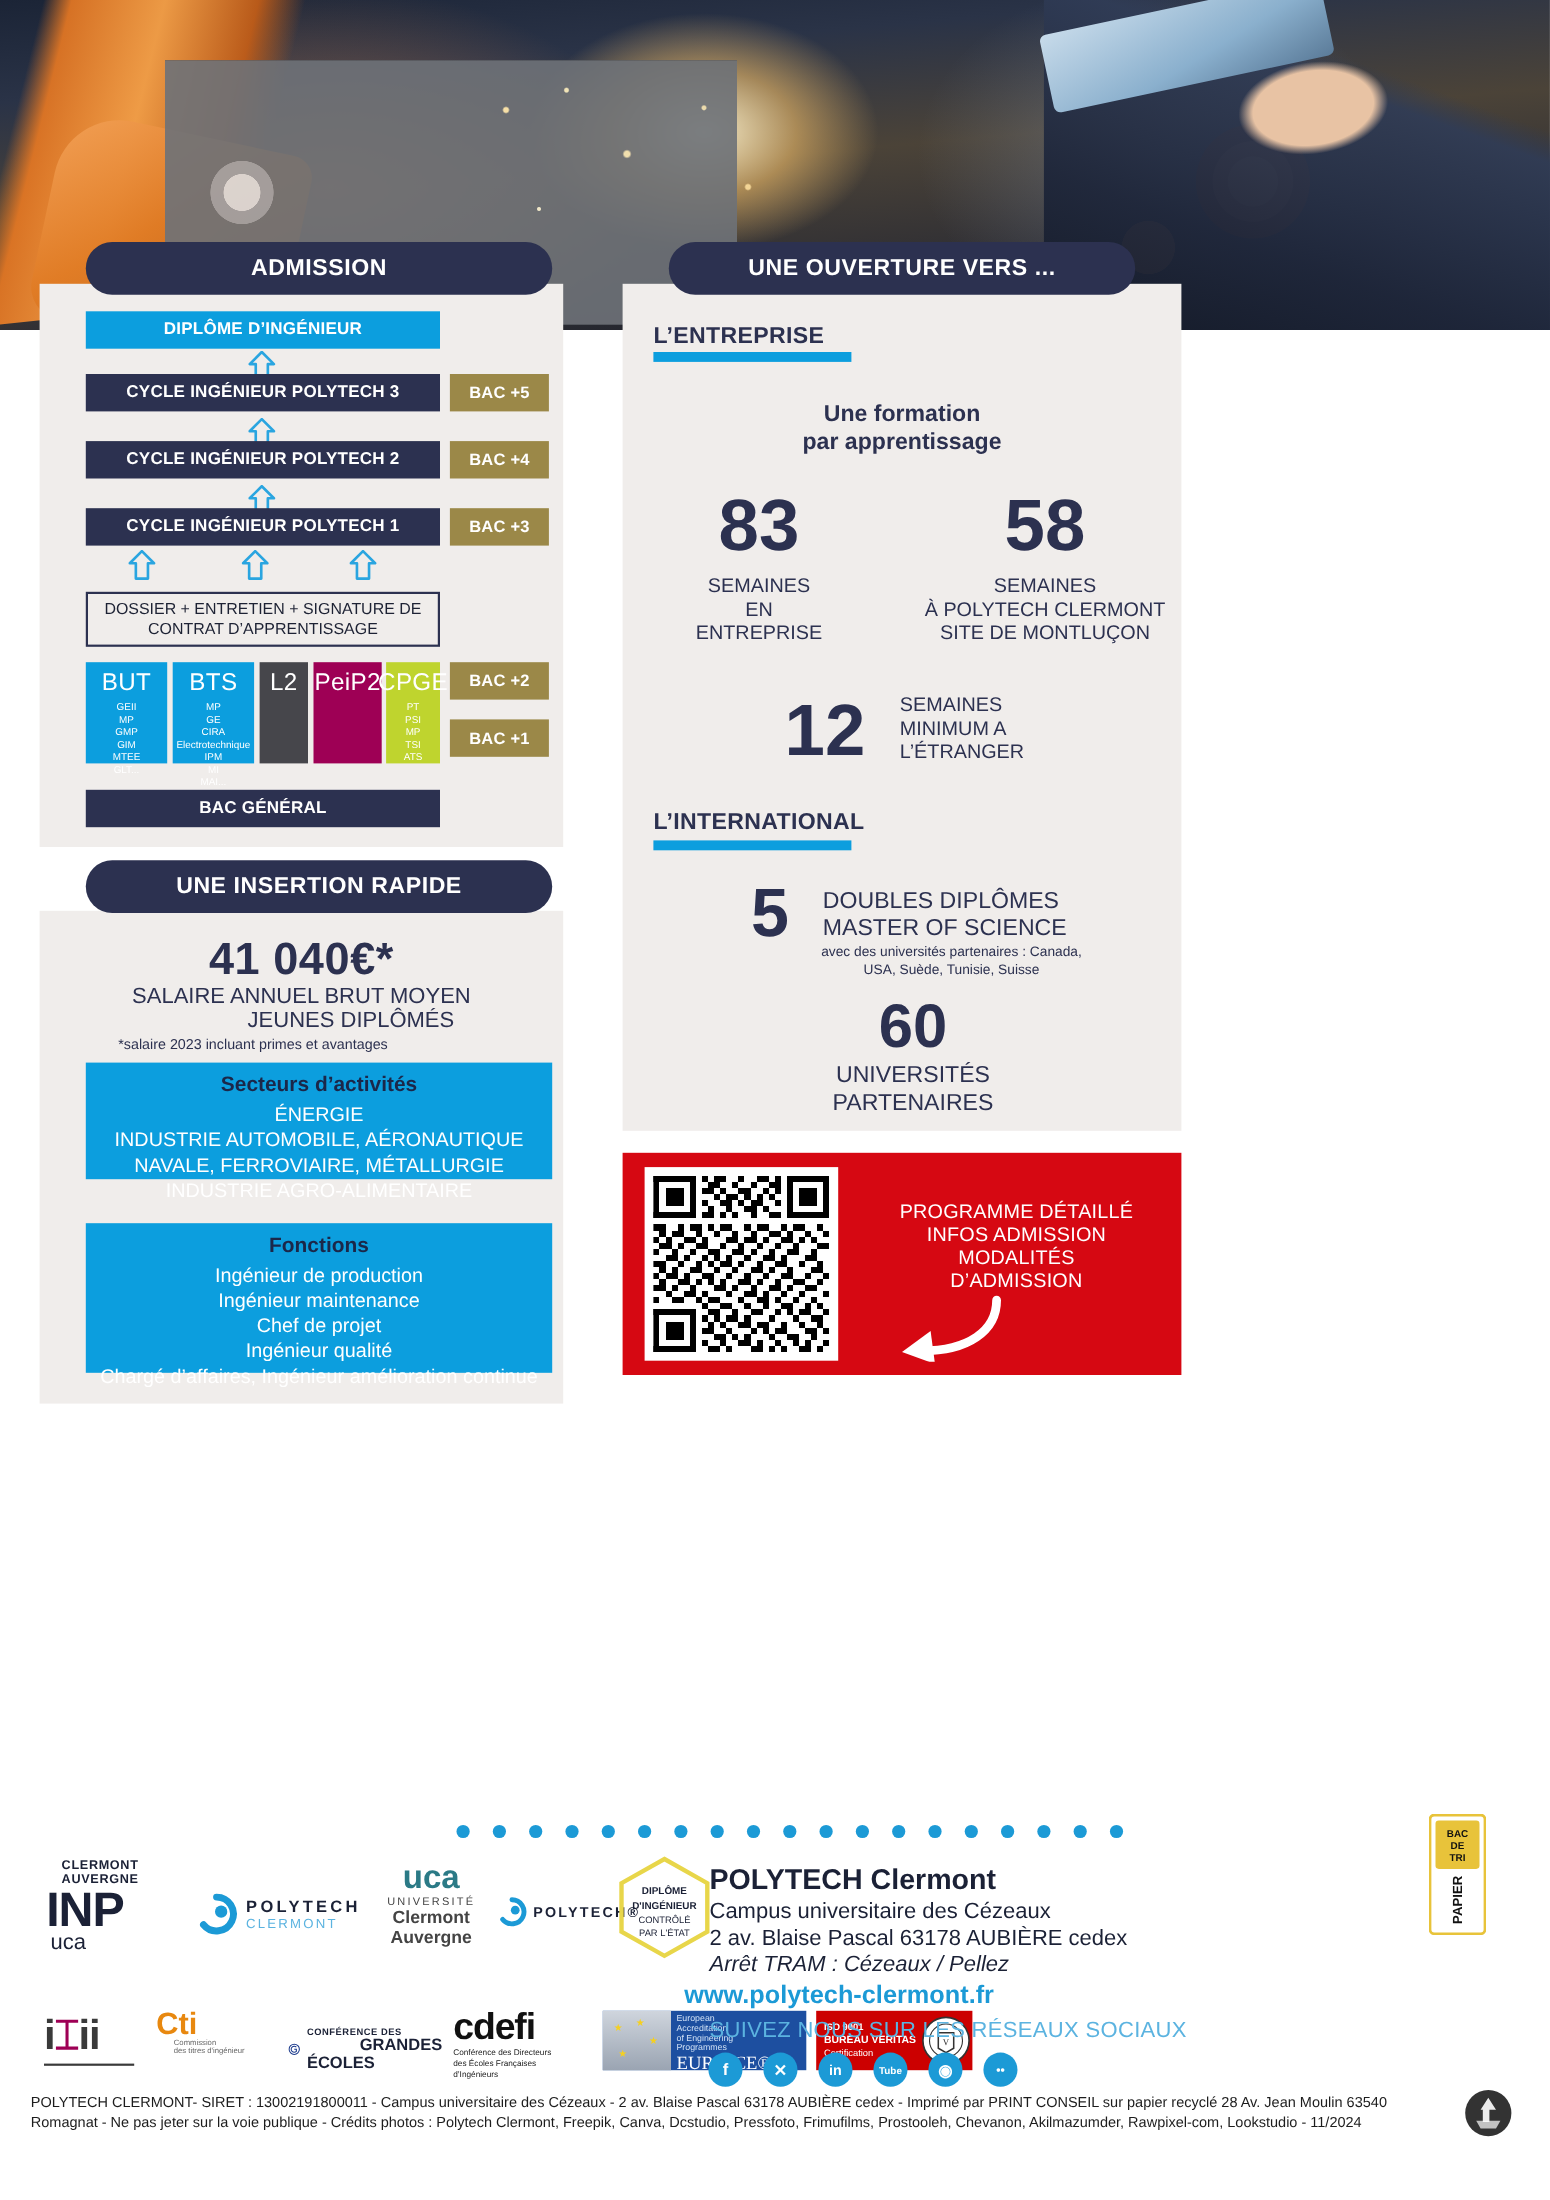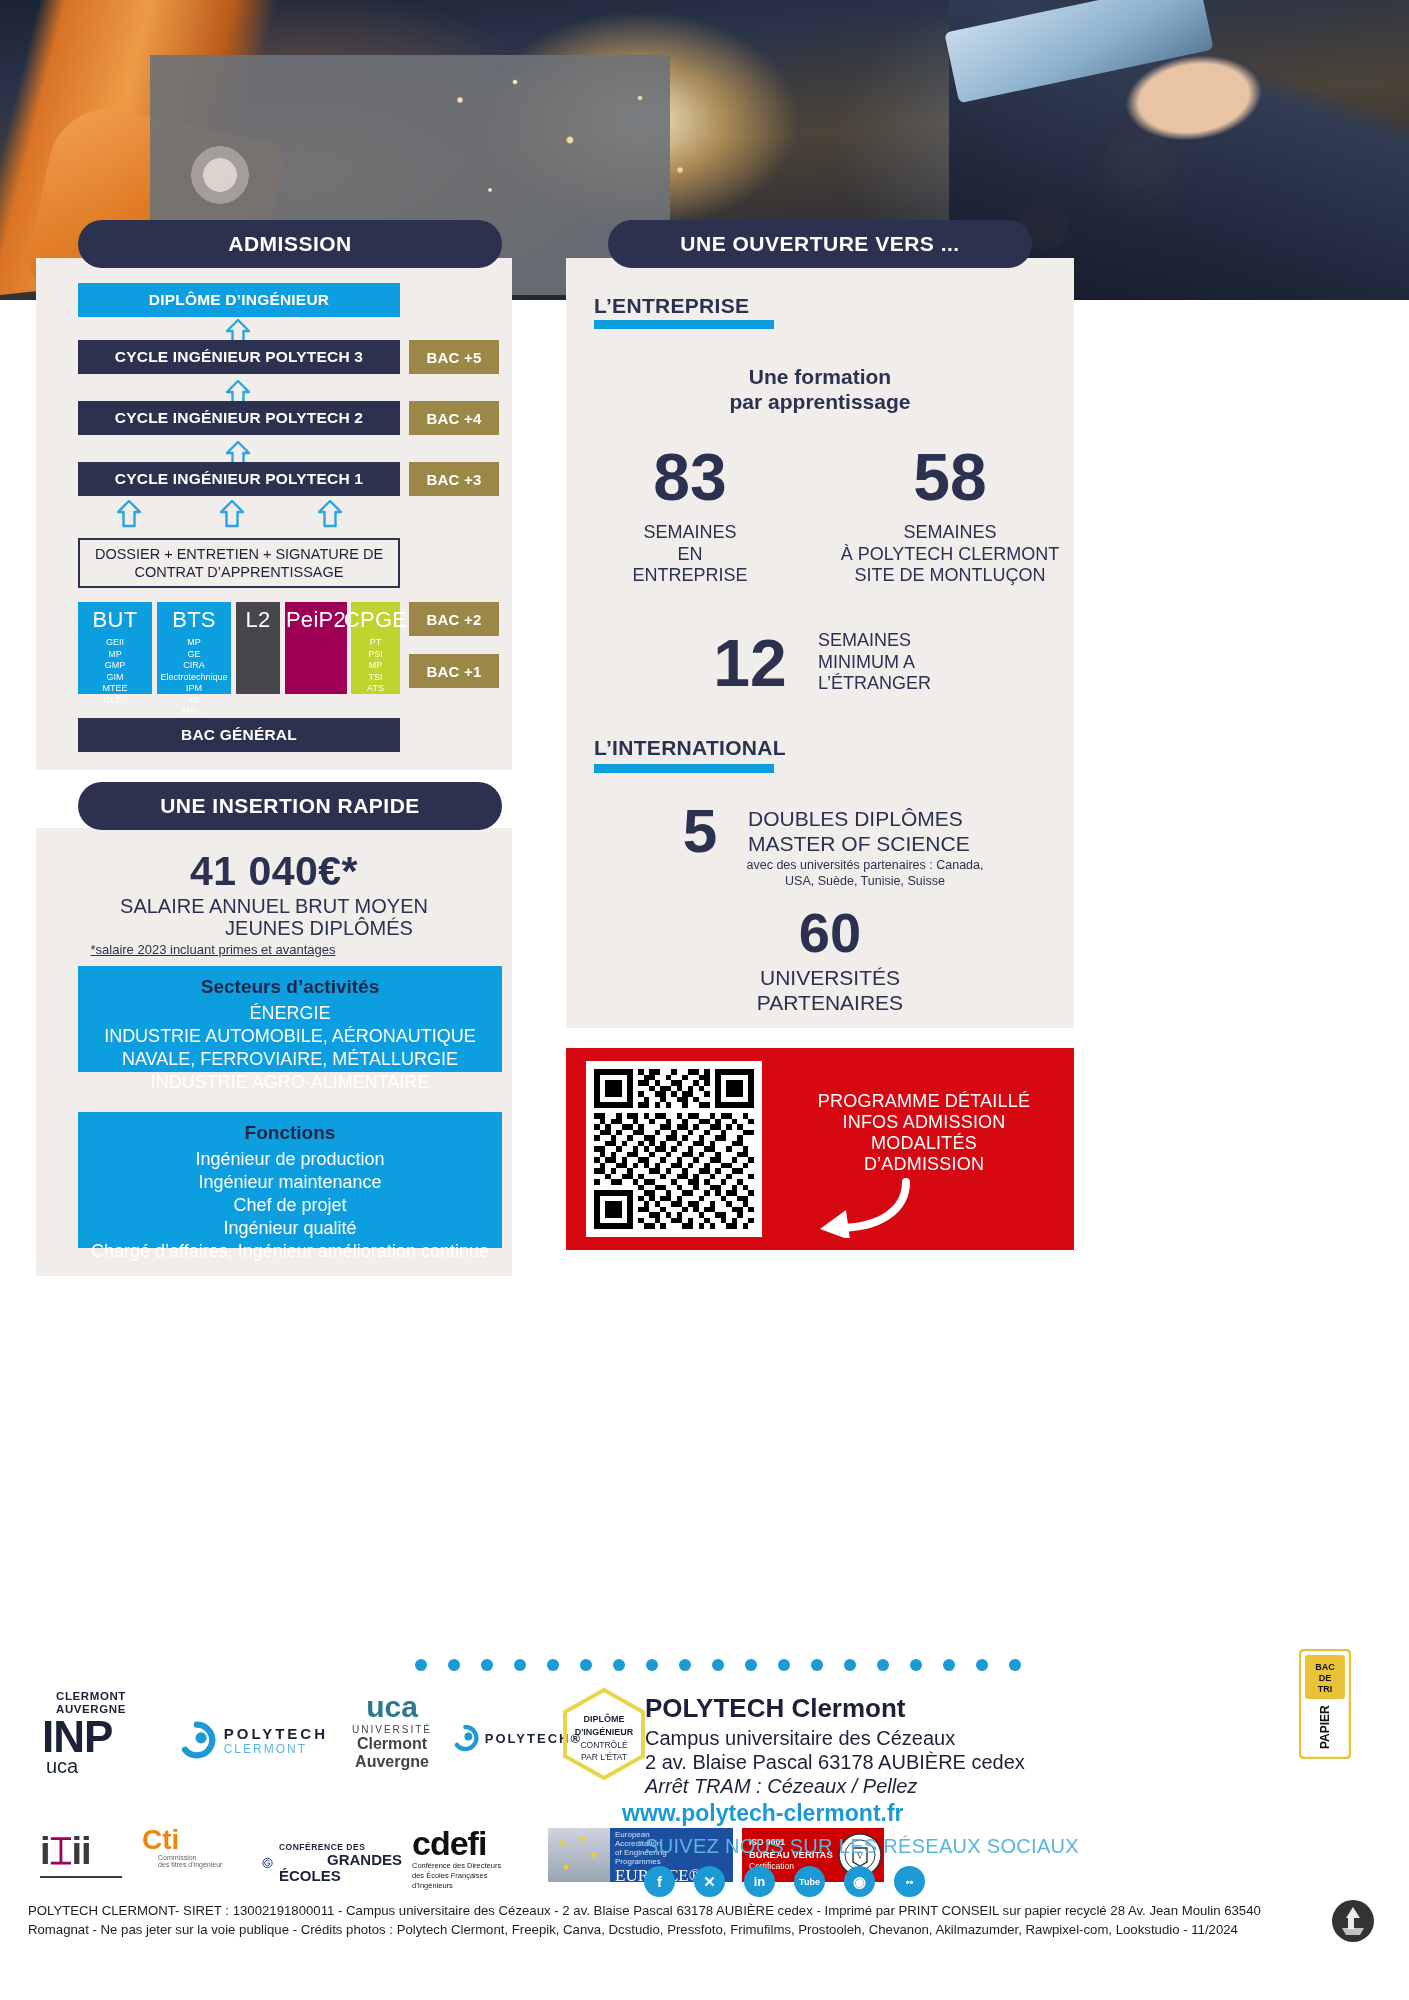--- a/index.html
+++ b/index.html
@@ -300,21 +300,21 @@
   </div>
 
   <div class="panel-bg" id="insertion-panel"></div>
   <div class="pill" id="insertion-pill">
     <span>UNE INSERTION RAPIDE</span>
   </div>
 
   <div class="big-salary" style="left:36px; top:848px; width:476px;">41 040€*</div>
   <div class="salary-sub" style="left:36px; top:895px; width:476px;">SALAIRE ANNUEL BRUT MOYEN</div>
   <div class="salary-sub" style="left:36px; top:917px; width:476px;margin-left:45px;">JEUNES DIPLÔMÉS</div>
-  <div class="salary-note" style="left:19px; top:942px; width:388px;text-decoration:underline;">*salaire 2023 incluant primes et avantages</div>
+  <div class="salary-note" style="left:36px; top:942px; width:388px;">*salaire 2023 incluant primes et avantages</div>
 
   <div class="info-box" style="left:78px; top:966px; width:424px; height:106px;">
     <div class="ib-title">Secteurs d’activités</div>
     <div class="ib-line">ÉNERGIE</div>
     <div class="ib-line">INDUSTRIE AUTOMOBILE, AÉRONAUTIQUE</div>
     <div class="ib-line">NAVALE, FERROVIAIRE, MÉTALLURGIE</div>
     <div class="ib-line">INDUSTRIE AGRO-ALIMENTAIRE</div>
   </div>
 
   <div class="info-box" style="left:78px; top:1112px; width:424px; height:136px;">

